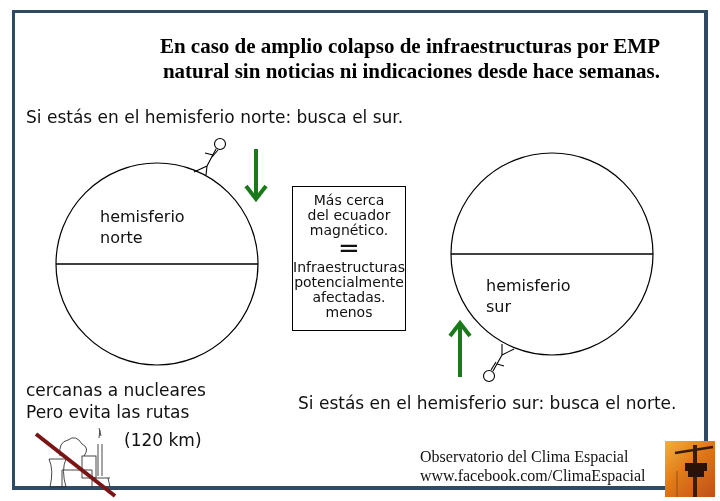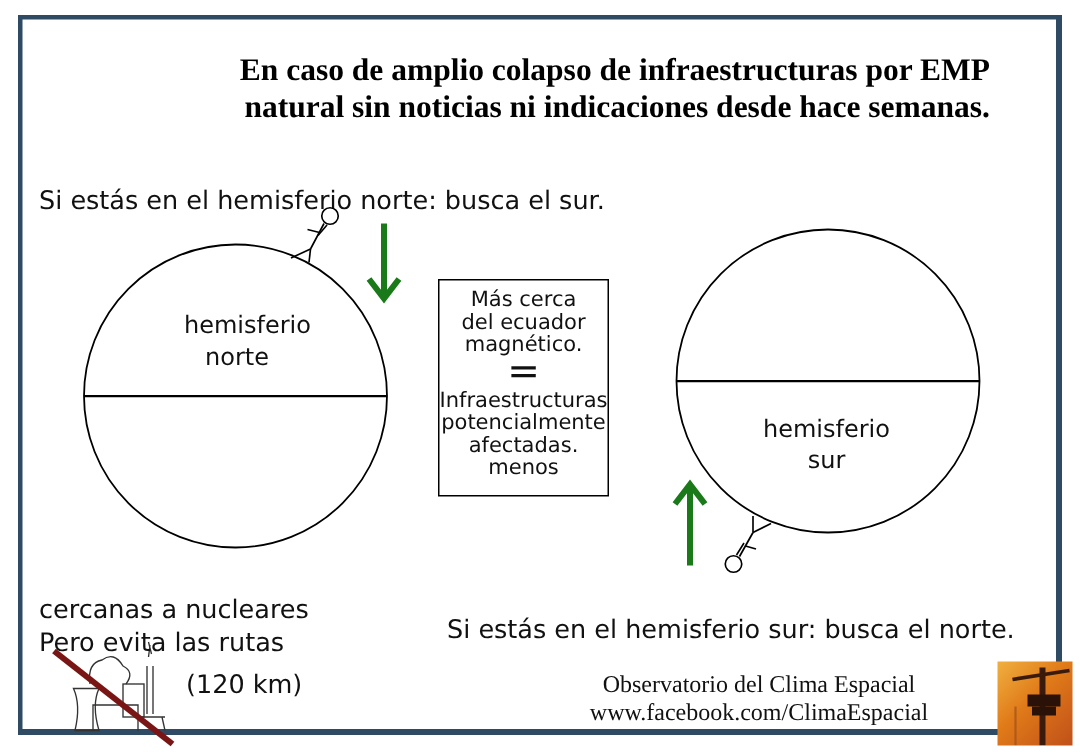--- a/index.html
+++ b/index.html
@@ -14,45 +14,45 @@
     .frame-right { position: absolute; left: 704px; top: 10px; width: 4px; height: 432px; background: #2f4a63; }
     .frame-bottom { position: absolute; left: 12px; top: 486px; width: 654px; height: 4px; background: #2f4a63; }
 
     .headline {
       position: absolute; left: 60px; top: 34px; width: 600px;
       text-align: right; font-family: "Liberation Serif", serif; font-weight: bold;
       font-size: 21px; line-height: 25px; color: #000;
     }
     .caption {
       position: absolute; font-family: "DejaVu Sans", sans-serif;
-      font-size: 17px; color: #111; white-space: nowrap; margin-top: 17px;
+      font-size: 17px; color: #111; white-space: nowrap;
     }
     .cap-north { left: 26px; top: 107px; }
     .cap-south { left: 298px; top: 393px; }
     .cap-nuclear { left: 26px; top: 379px; line-height: 22px; }
     .cap-km { left: 124px; top: 430px; }
 
     .circle-label {
       position: absolute; font-family: "DejaVu Sans", sans-serif; font-size: 16px;
-      text-align: center; line-height: 21px; color: #111; white-space: nowrap;
+      line-height: 21px; color: #111; white-space: nowrap;
     }
     .lbl-north { left: 100px; top: 206px; width: 130px; }
     .lbl-south { left: 486px; top: 275px; width: 130px; }
 
     .mid-box {
       position: absolute; left: 292px; top: 186px; width: 114px; height: 145px;
       border: 1.5px solid #000; box-sizing: border-box;
       font-family: "DejaVu Sans", sans-serif; font-size: 14px; line-height: 15px;
       text-align: center; padding-top: 6px;
     }
     .mid-box .eq { font-size: 26px; line-height: 20px; height: 22px; }
 
     .footer {
-      position: absolute; left: 378px; top: 447px; width: 256px;
-      text-align: center; font-family: "Liberation Serif", serif;
+      position: absolute; left: 420px; top: 447px; width: 256px;
+      text-align: left; font-family: "Liberation Serif", serif;
       font-size: 16px; line-height: 19px; color: #111;
     }
     .logo {
       position: absolute; left: 665px; top: 441px; width: 50px; height: 56px;
       background: linear-gradient(135deg, #f0b040 0%, #e07a18 45%, #c0501a 100%);
       overflow: hidden;
     }
     svg.draw { position: absolute; left: 0; top: 0; }
   </style>
 </head>

